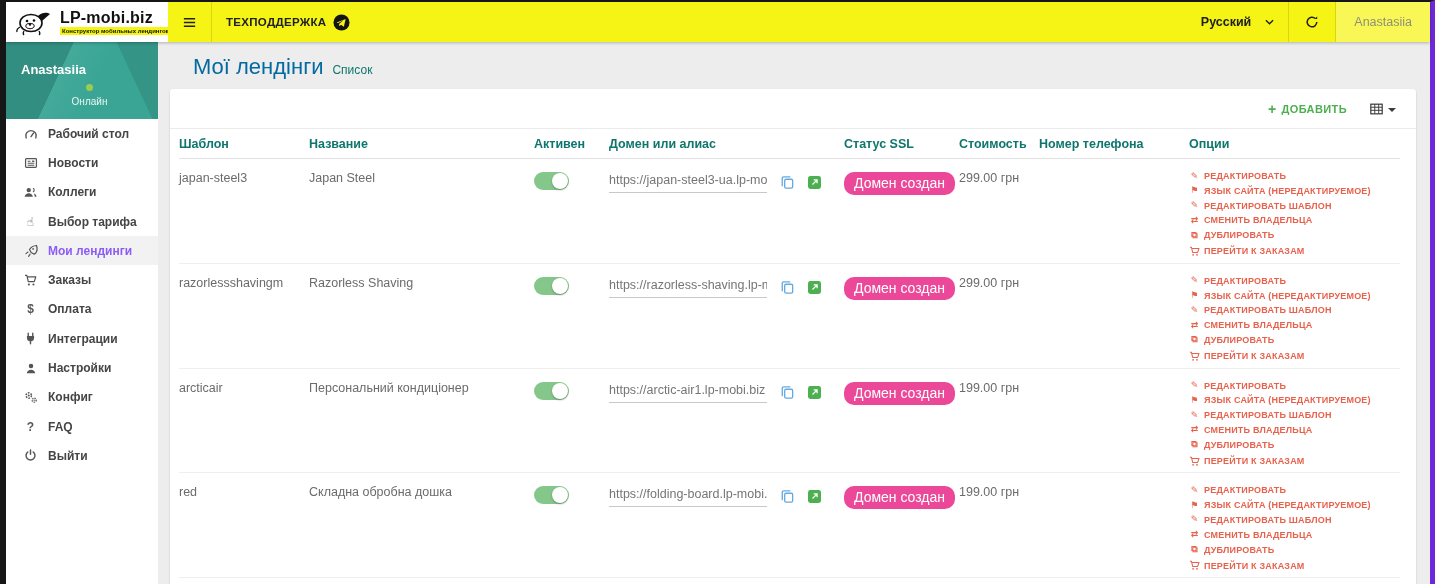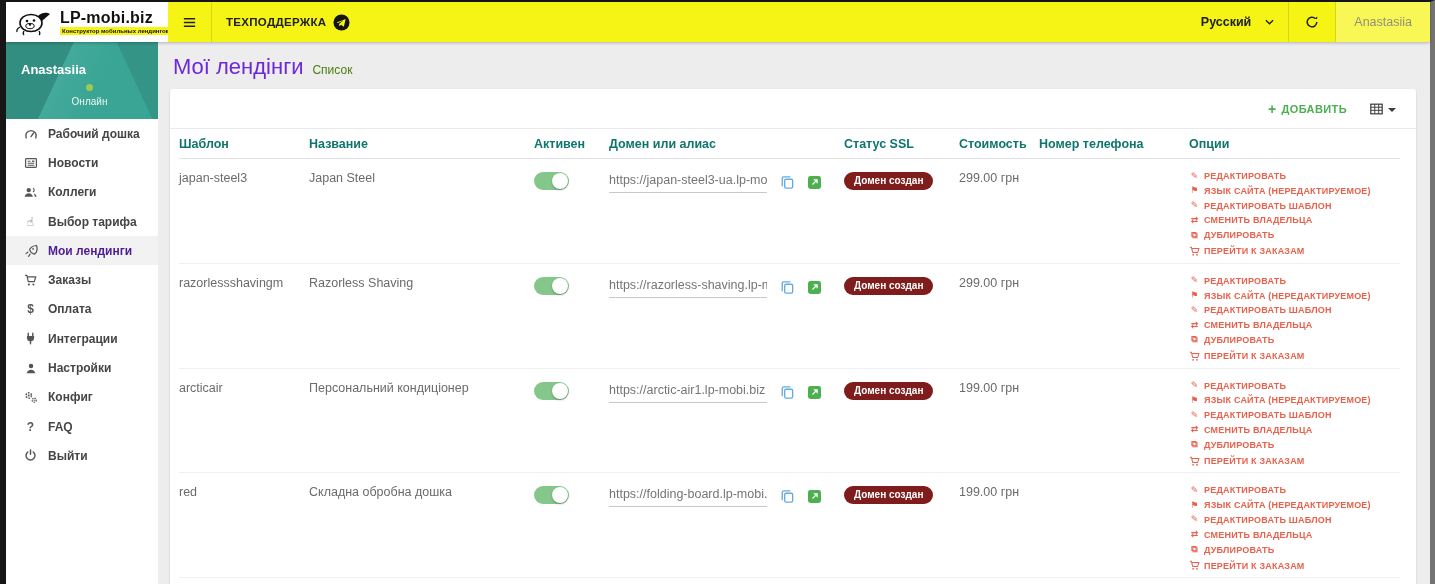--- a/index.html
+++ b/index.html
@@ -1,18 +1,18 @@
 <!DOCTYPE html>
 <html><head>
 <meta charset="utf-8">
 <style>
   * { margin:0; padding:0; box-sizing:border-box; }
   html,body { width:1435px; height:584px; overflow:hidden; }
   body { font-family:"Liberation Sans","DejaVu Sans",sans-serif; background:#ededed; }
-  .app { width:1435px; height:584px; border-left:6px solid #161616; border-right:5px solid #737373; border-top:2px solid #161616; display:flex; flex-direction:column; background:#ededed; }
+  .app { width:1435px; height:584px; border-left:6px solid #161616; border-right:5px solid #6d28d9; border-top:2px solid #161616; display:flex; flex-direction:column; background:#ededed; }
 
   
   .topbar { height:40px; display:flex; flex-shrink:0; box-shadow:0 1px 3px rgba(0,0,0,.25); position:relative; z-index:5; }
   .logo-area { width:162px; background:#fff; display:flex; align-items:center; gap:4px; padding-left:8px; flex-shrink:0; }
   .logo-dog { width:42px; height:30px; flex-shrink:0; }
   .logo-text-wrap { display:flex; flex-direction:column; line-height:1.1; }
   .logo-title { font-size:16px; font-weight:700; color:#111; letter-spacing:.2px; }
   .logo-sub { font-size:6px; font-weight:700; color:#111; background:#f5f414; padding:1px 2px; white-space:nowrap; }
   .topbar-yellow { flex:1; background:#f5f414; display:flex; align-items:stretch; }
   .tb-btn { display:flex; align-items:center; padding:0 14px; cursor:pointer; color:#202020; }
@@ -29,47 +29,47 @@
   .user-panel { height:77px; padding:20px 0 0 15px; background:
       linear-gradient(115deg, rgba(0,0,0,.14) 0%, rgba(0,0,0,.14) 36%, rgba(255,255,255,.05) 36.2%, transparent 60%),
       linear-gradient(245deg, rgba(0,0,0,.10) 0%, rgba(0,0,0,.10) 22%, transparent 22.2%),
       #3aa595; }
   .user-name { color:#fff; font-size:13px; font-weight:700; margin-bottom:7px; }
   .user-status { display:flex; align-items:center; gap:5px; color:rgba(255,255,255,.9); font-size:10px;flex-direction:column; }
   .status-dot { width:7px; height:7px; border-radius:50%; background:#9ccc4e; }
   .menu-label { padding:15px 0 9px 15px; font-size:10.5px; color:#9e9e9e; }
   .menu-item { height:29.3px; display:flex; align-items:center; gap:9px; padding-left:16px; font-size:12px; font-weight:700; color:#454545; cursor:pointer; }
   .menu-item .mi-icon { width:17px; display:flex; justify-content:center; align-items:center; color:#555; font-size:12px; line-height:1; }
-  .menu-item.active { background:#f2f2f2; color:#4c1d95; }
+  .menu-item.active { background:#f2f2f2; color:#8b5cf6; }
 
   
   .content { flex:1; overflow:hidden; padding:12px 14px 0 12px; }
   .page-head { display:flex; align-items:baseline; gap:9px; margin-bottom:9px; padding-left:3px; }
-  .page-title { font-size:22px; color:#6d28d9; font-weight:400; }
-  .page-subtitle { font-size:12px; color:#4d7c0f; }
+  .page-title { font-size:22px; color:#0369a1; font-weight:400;margin-left:20px; }
+  .page-subtitle { font-size:12px; color:#0f766e; }
   .card { background:#fff; border-radius:3px; box-shadow:0 1px 2px rgba(0,0,0,.18); height:600px; }
   .toolbar { height:40px; display:flex; align-items:center; justify-content:flex-end; gap:22px; padding-right:20px; border-bottom:1px solid #ebebeb; }
   .add-btn { display:flex; align-items:center; gap:5px; color:#4caf50; font-size:11px; font-weight:700; letter-spacing:.4px; cursor:pointer; }
   .add-plus { font-size:14px; font-weight:700; line-height:1; }
   .view-btn { display:flex; align-items:center; gap:4px; color:#3c3c3c; cursor:pointer; }
   .caret { width:0; height:0; border-left:4px solid transparent; border-right:4px solid transparent; border-top:4px solid #3c3c3c; margin-top:2px; }
 
   table { border-collapse:collapse; table-layout:fixed; width:calc(100% - 25px); margin:0 16px 0 9px; }
   thead th { text-align:left; font-size:12.5px; font-weight:700; color:#0f766e; padding:8px 0 7px; border-bottom:1px solid #e2e2e2; }
   tbody td { vertical-align:top; padding-top:12px; height:103px; font-size:12.5px; color:#6b6b6b; border-bottom:1px solid #efefef; }
 
   .toggle { display:inline-block; width:35px; height:18px; border-radius:9px; background:#85c78b; position:relative; cursor:pointer; margin-top:1px; }
   .toggle .knob { position:absolute; right:1px; top:1px; width:16px; height:16px; border-radius:50%; background:#fff; box-shadow:0 1px 2px rgba(0,0,0,.3); }
 
   .domain-wrap { display:flex; align-items:center; gap:13px; }
   .domain-input { width:158px; border:none; border-bottom:1px solid #c8c8c8; font-family:"Liberation Sans","DejaVu Sans",sans-serif; font-size:12.5px; color:#757575; padding:2px 0 5px; background:transparent; outline:none; white-space:nowrap; overflow:hidden; }
   .icon-copy { color:#64a9e0; margin-top:4px; cursor:pointer; }
   .icon-ext { color:#4caf50; margin-top:4px; cursor:pointer; }
 
-  .badge { display:inline-block; background:#7f1d1d; color:#fff; font-size:10px; font-weight:700; padding:3px 10px 4px; border-radius:10px; margin-top:1px; white-space:nowrap; }
+  .badge { display:inline-block; background:#ec4899; color:#fff; font-size:14px; font-weight:400; padding:3px 10px 4px; border-radius:10px; margin-top:1px; white-space:nowrap; }
 
   .options { display:flex; flex-direction:column; }
   .opt-link { display:flex; align-items:center; gap:4px; color:#e8614c; font-size:9px; font-weight:700; letter-spacing:.2px; line-height:10px; margin-bottom:4.8px; cursor:pointer; text-decoration:none; white-space:nowrap; }
   .opt-icon { width:11px; display:inline-flex; justify-content:center; align-items:center; font-size:9px; line-height:1; }
 </style>
 </head>
 <body>
 
 <div class="app">
 
@@ -137,21 +137,21 @@
         </div>
       </div>
       <nav id="sidebar-menu">
   <div class="menu-item">
     <span class="mi-icon">
               <svg width="14" height="14" viewBox="0 0 16 16">
                 <path d="M2.5 12.5a6 6 0 1 1 11 0" fill="none" stroke="currentColor" stroke-width="1.6" stroke-linecap="round"></path>
                 <path d="M8 11l3-4.2" stroke="currentColor" stroke-width="1.6" stroke-linecap="round"></path>
               </svg>
             </span>
-    <span class="mi-label">Рабочий дошка</span>
+    <span class="mi-label">Рабочий стол</span>
   </div>
 
 
   <div class="menu-item">
     <span class="mi-icon">
               <svg width="14" height="14" viewBox="0 0 16 16">
                 <rect x="1.8" y="3" width="12.4" height="10" rx="1" fill="none" stroke="currentColor" stroke-width="1.4"></rect>
                 <path d="M4.2 6h3.2M4.2 8.3h7.6M4.2 10.6h7.6" stroke="currentColor" stroke-width="1.2"></path>
                 <rect x="9.2" y="5.2" width="2.6" height="1.6" fill="currentColor"></rect>
               </svg>

